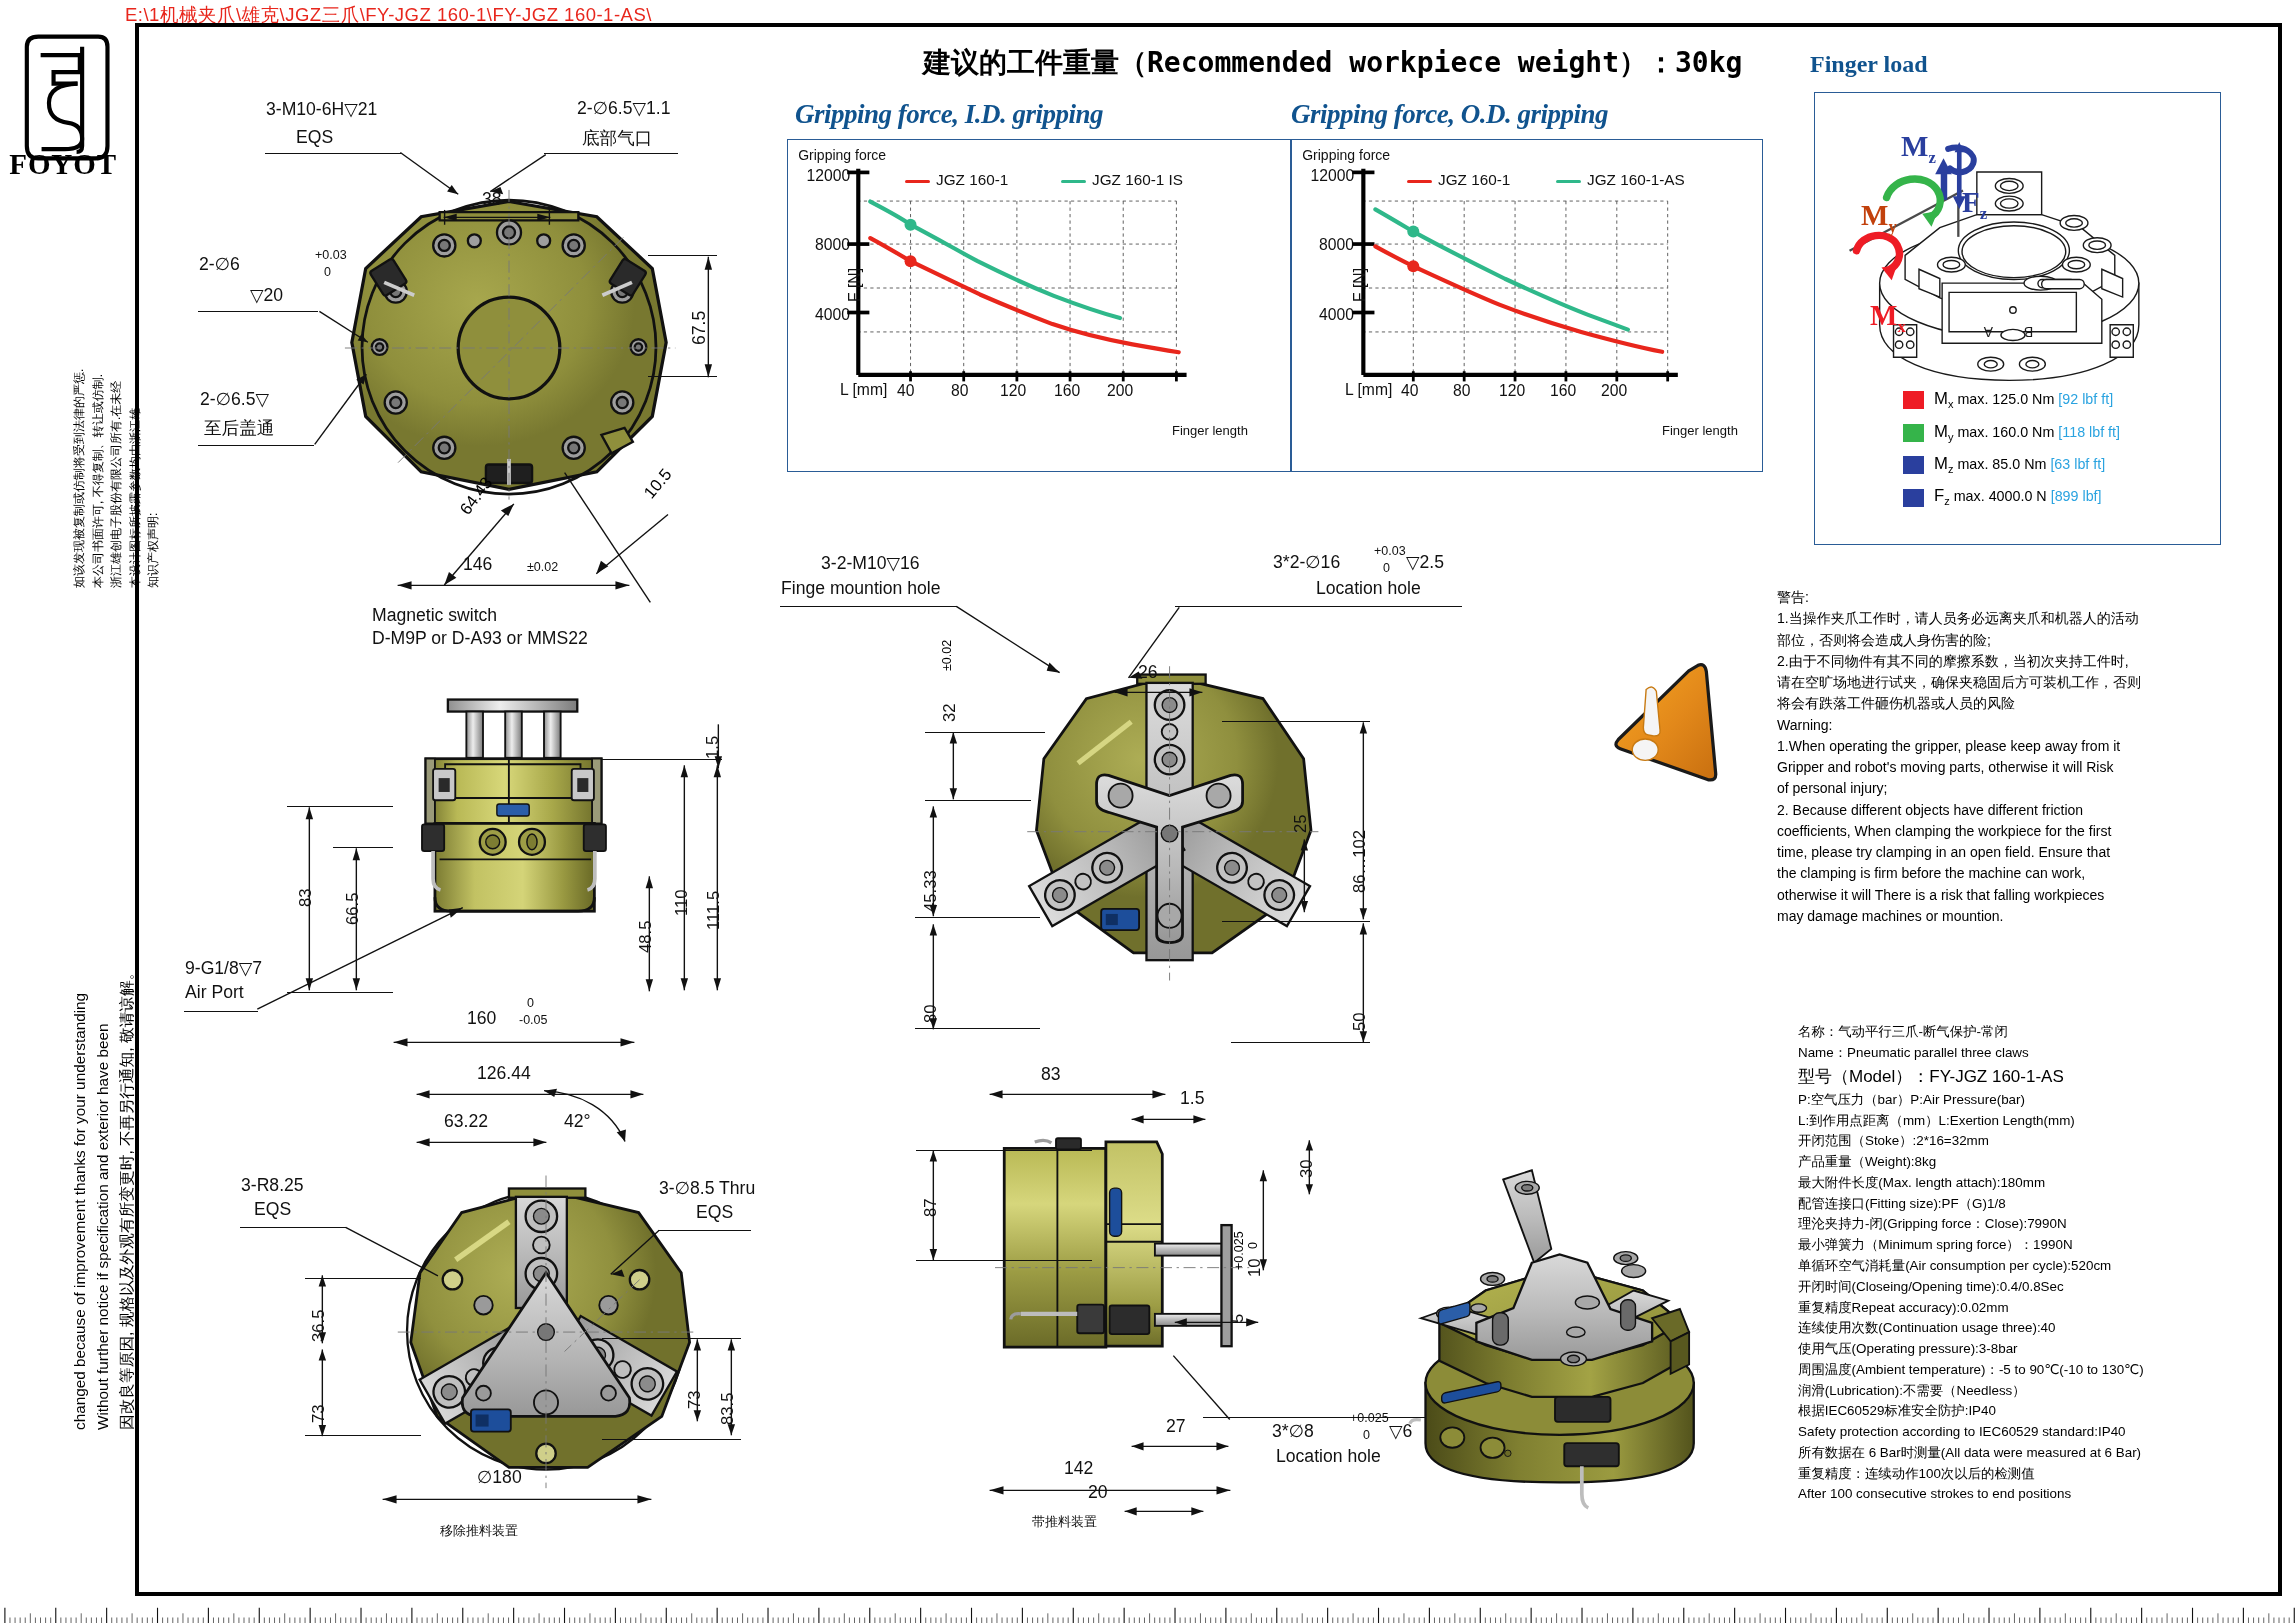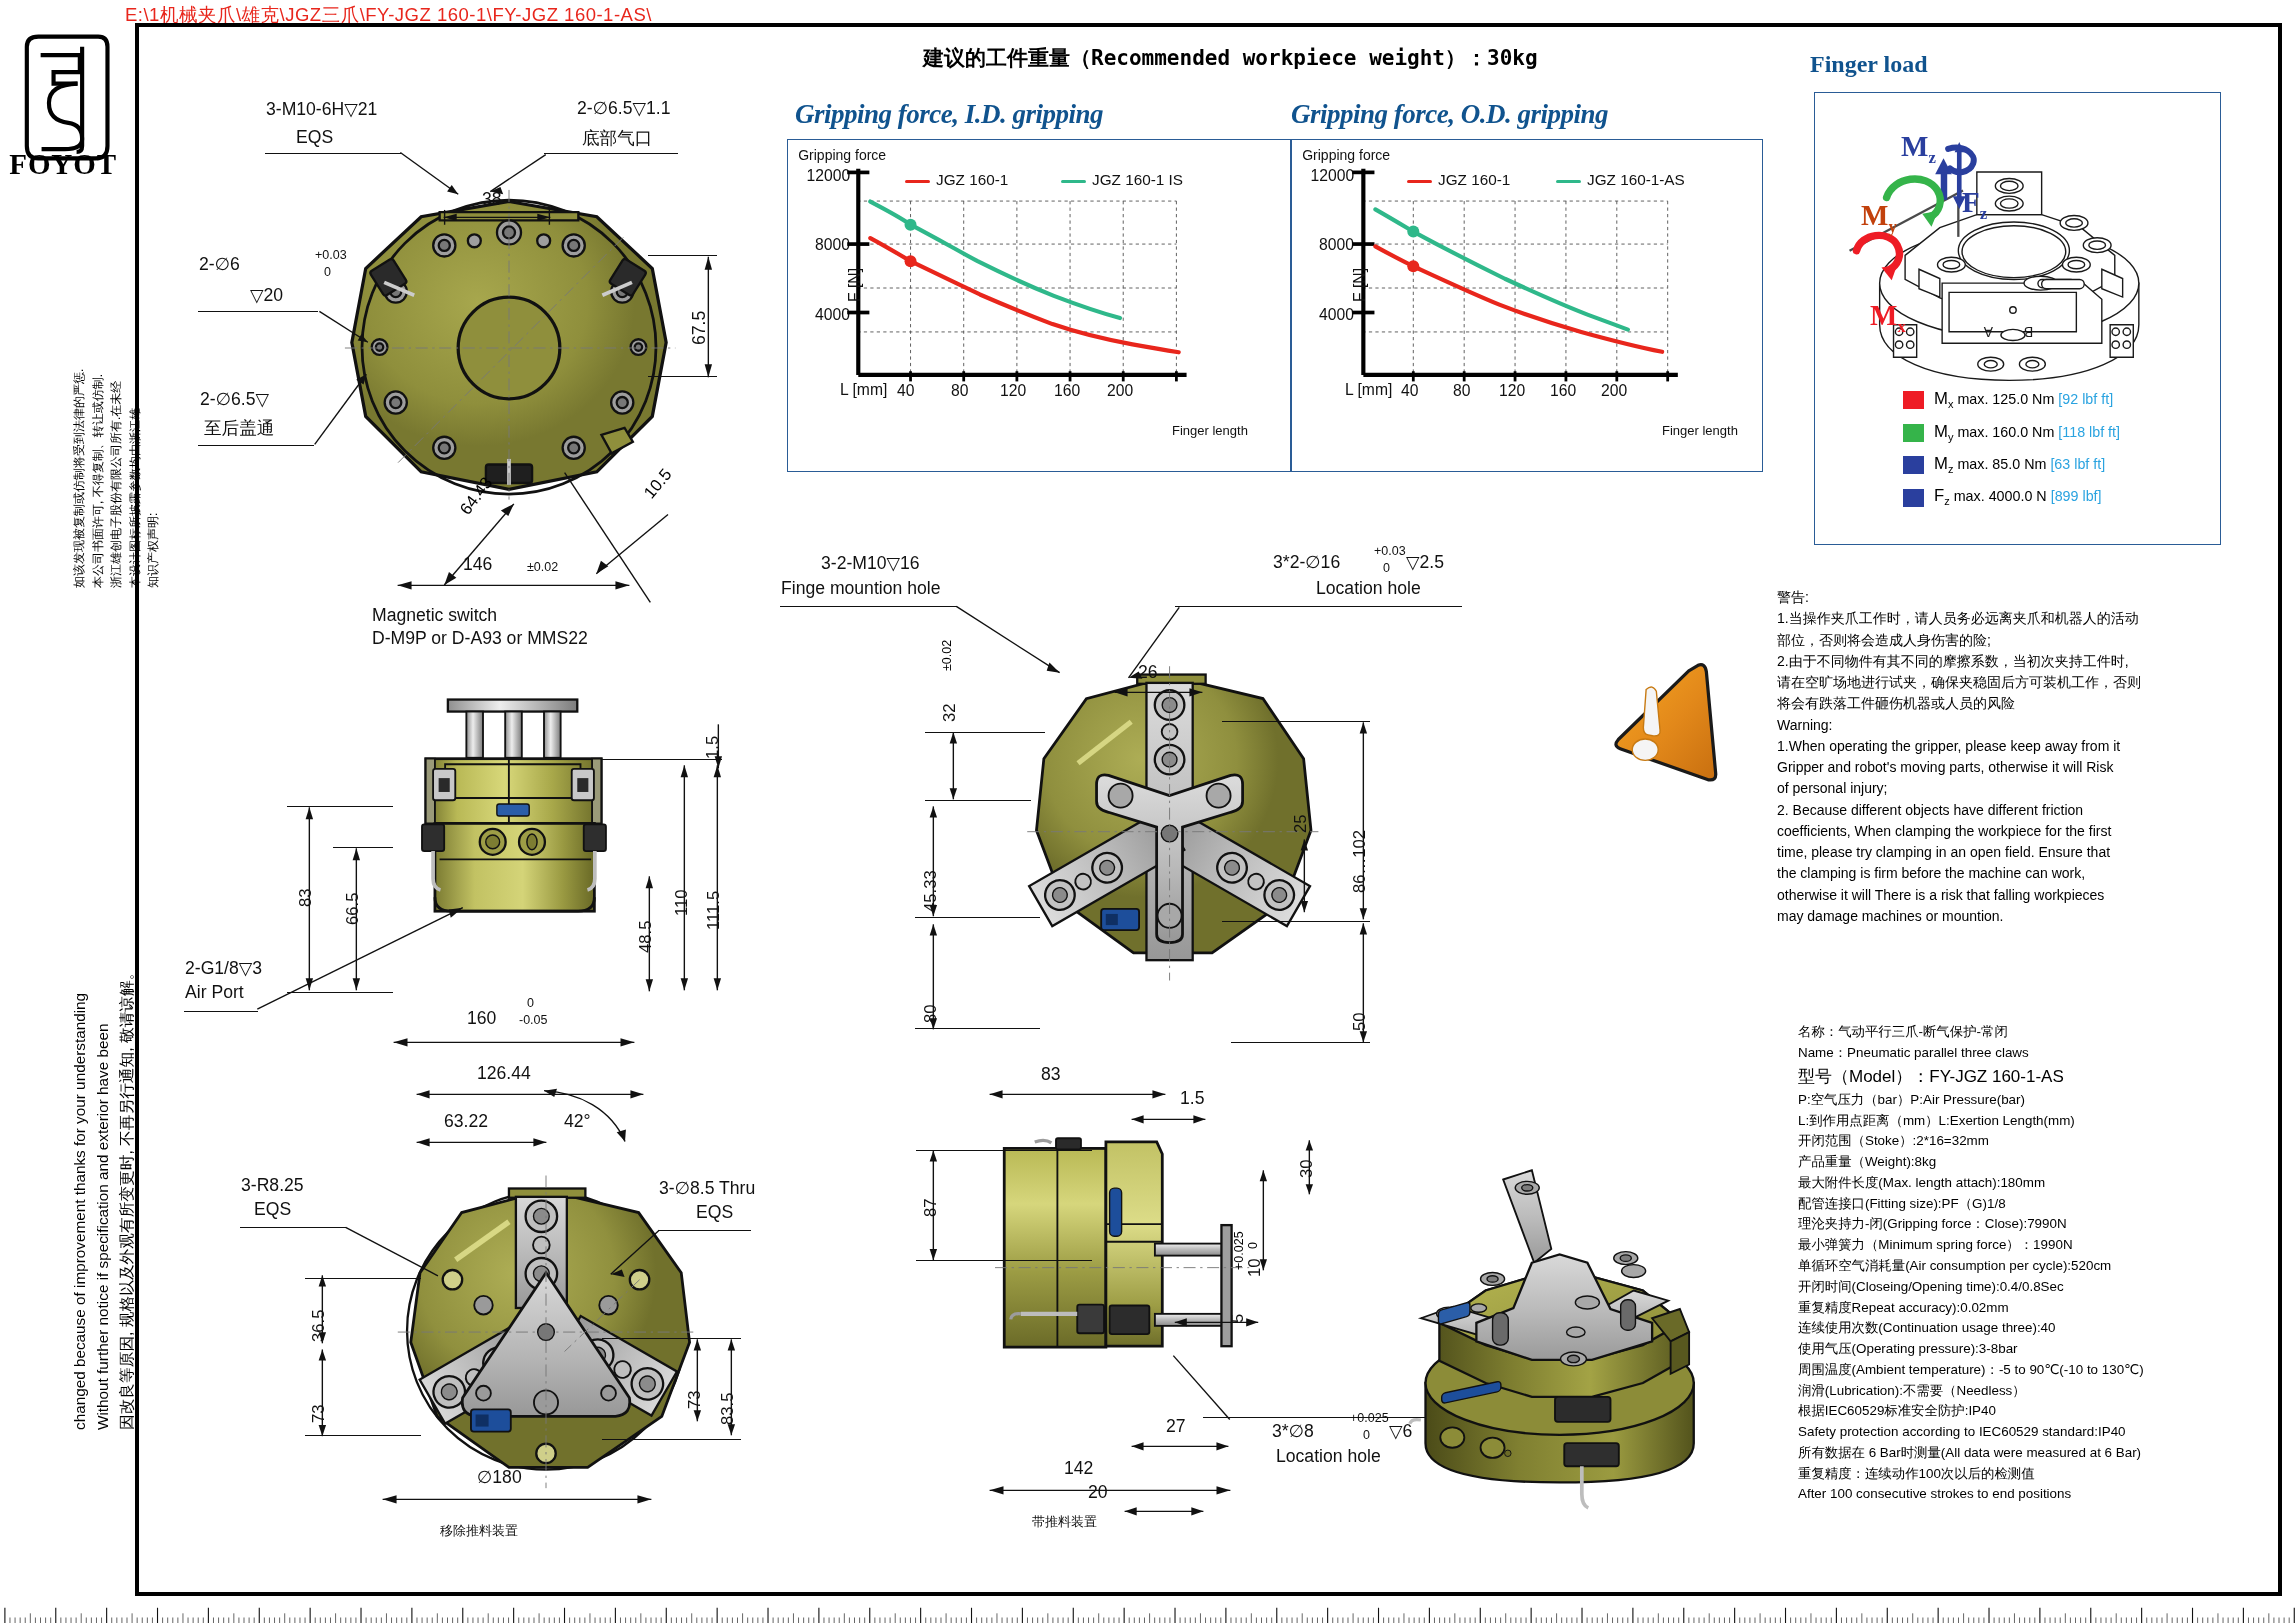--- a/index.html
+++ b/index.html
@@ -66,21 +66,21 @@
 <div class="abs vtext" style="left:147px;top:588px;transform:rotate(-90deg);font-size:12px;">知识产权声明:</div>
 <div class="abs vtext" style="left:129px;top:588px;transform:rotate(-90deg);font-size:12px;">本设计图标所披露参数均由浙江雄</div>
 <div class="abs vtext" style="left:110px;top:588px;transform:rotate(-90deg);font-size:12px;">浙江雄创电子股份有限公司所有.在未经</div>
 <div class="abs vtext" style="left:92px;top:588px;transform:rotate(-90deg);font-size:12px;">本公司书面许可, 不得复制、转让或仿制.</div>
 <div class="abs vtext" style="left:73px;top:588px;transform:rotate(-90deg);font-size:12px;">如该发现被复制或仿制将受到法律的严惩.</div>
 
 <div class="abs vtext" style="left:119px;top:1430px;transform:rotate(-90deg);font-size:15.7px;">因改良等原因, 规格以及外观有所变更时, 不再另行通知, 敬请谅解。</div>
 <div class="abs vtext" style="left:95px;top:1430px;transform:rotate(-90deg);font-size:15.3px;">Without further notice if specification and exterior have been</div>
 <div class="abs vtext" style="left:72px;top:1430px;transform:rotate(-90deg);font-size:15.3px;">changed because of improvement thanks for your understanding</div>
 
-<div class="abs" style="left:923px;top:44px;font-size:21px;letter-spacing:0px;white-space:nowrap;font-family:'DejaVu Sans Mono',monospace;font-weight:bold;">建议的工件重量（Recommended workpiece weight）：30kg</div>
+<div class="abs" style="left:923px;top:44px;font-size:28px;letter-spacing:0px;white-space:nowrap;font-family:'DejaVu Sans Mono',monospace;font-weight:bold;">建议的工件重量（Recommended workpiece weight）：30kg</div>
 
 <div class="abs sect-title" style="left:795px;top:99px;">Gripping force, I.D. gripping</div>
 <div class="abs chart-box" id="chart1" style="left:787px;top:139px;width:504px;height:333px;">
   <div class="chart-cap" style="left:10.2px;top:6.5px;font-size:14px;">Gripping force</div>
 
   <div class="tick-lbl" style="left:18.5px;top:27px;">12000</div>
   <div class="tick-lbl" style="left:27px;top:96px;">8000</div>
   <div class="tick-lbl" style="left:27px;top:166px;">4000</div>
 
   <div class="legend-swatch" style="left:117px;top:40px;width:25px;background:#e8261c;"></div>
@@ -633,21 +633,21 @@
 
 <div class="abs dim" style="left:467px;top:1008px;">160</div>
 <div class="abs dimsm" style="left:527px;top:996px;">0</div>
 <div class="abs dimsm" style="left:519px;top:1013px;text-align:right;">-0.05</div>
 <svg class="abs" style="left:389px;top:1034px;" width="250" height="16.7" viewBox="0 0 540 36">
   <line x1="10" y1="18" x2="530" y2="18" stroke="#111" stroke-width="3"></line>
   <path d="M10 18 l30 -9 l0 18 Z" fill="#111"></path>
     <path d="M530 18 l-30 -9 l0 18 Z" fill="#111"></path>
 </svg>
 
-<div class="abs dim" style="left:185px;top:958px;">2-G1/8▽3</div>
+<div class="abs dim" style="left:185px;top:958px;">9-G1/8▽7</div>
 <div class="abs dim" style="left:185px;top:982px;">Air Port</div>
 <div class="abs hl" style="left:184px;top:1011px;width:74px;"></div>
 <svg class="abs" style="left:255px;top:902px;" width="217" height="111" viewBox="0 0 470 240">
   <line x1="5" y1="232" x2="450" y2="12" stroke="#111" stroke-width="3"></line>
   <path d="M450 12 l-30 4 l4 18 Z" fill="#111"></path>
 </svg>
 
 <div class="abs" style="left:370px;top:1157px;">
   <svg width="352" height="352" viewBox="0 0 760 760">
     <defs>

